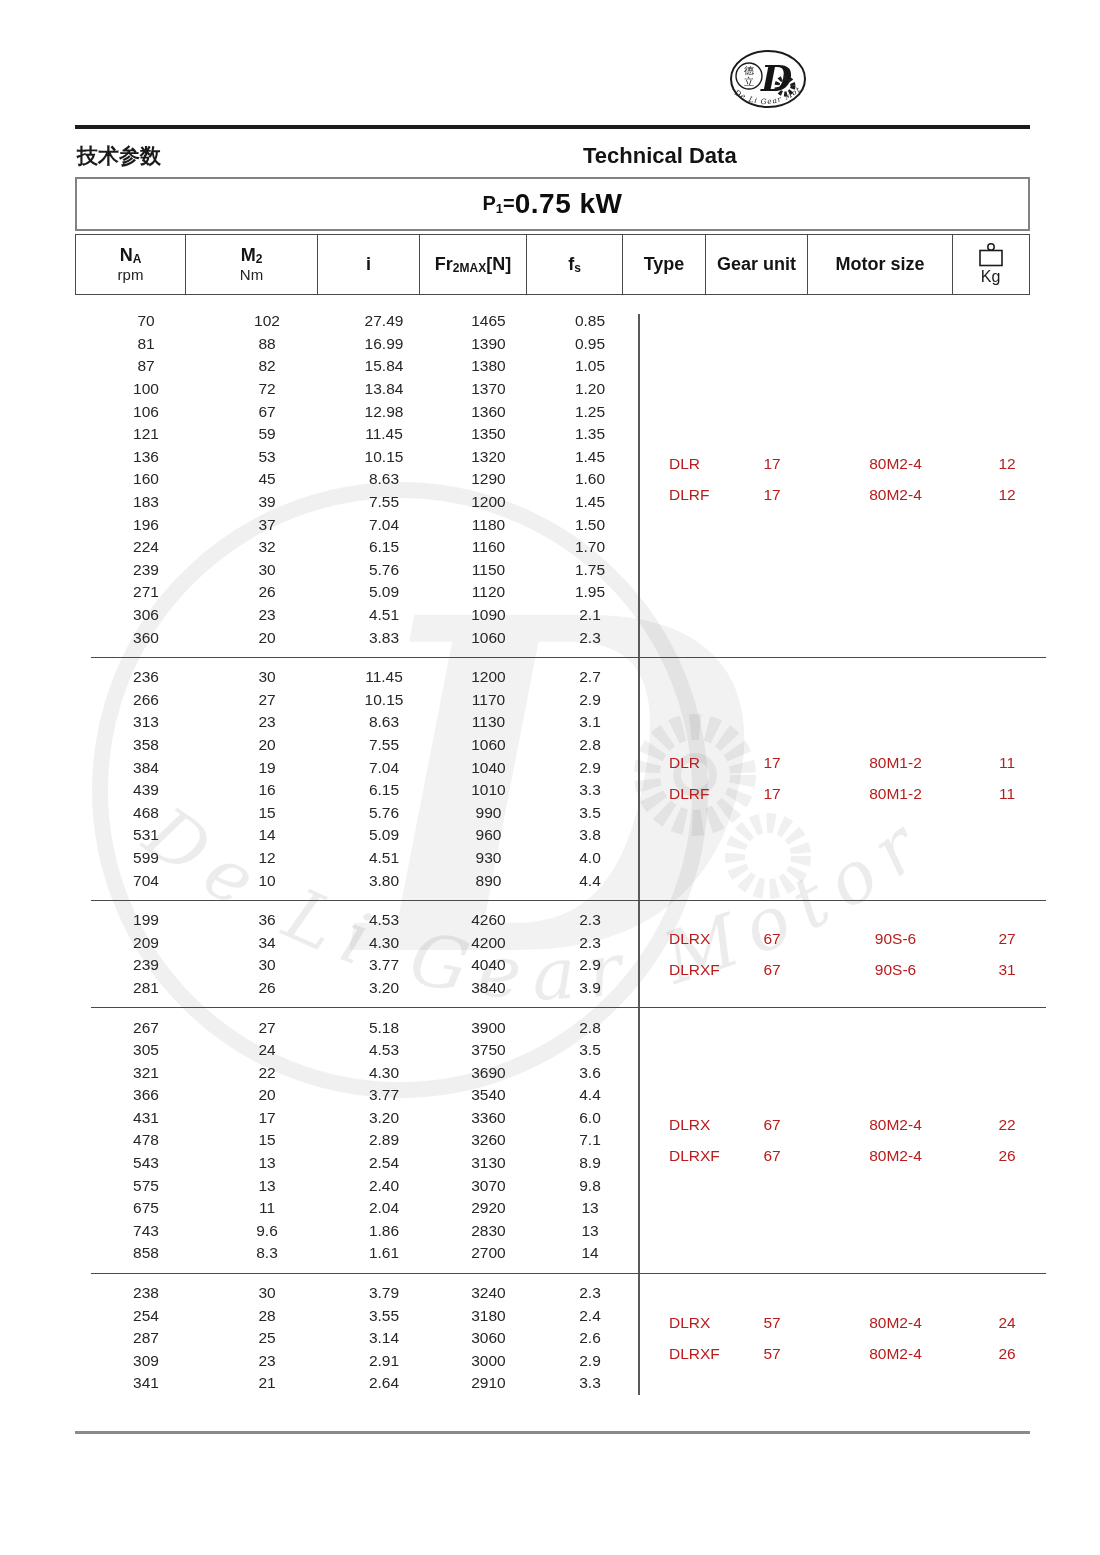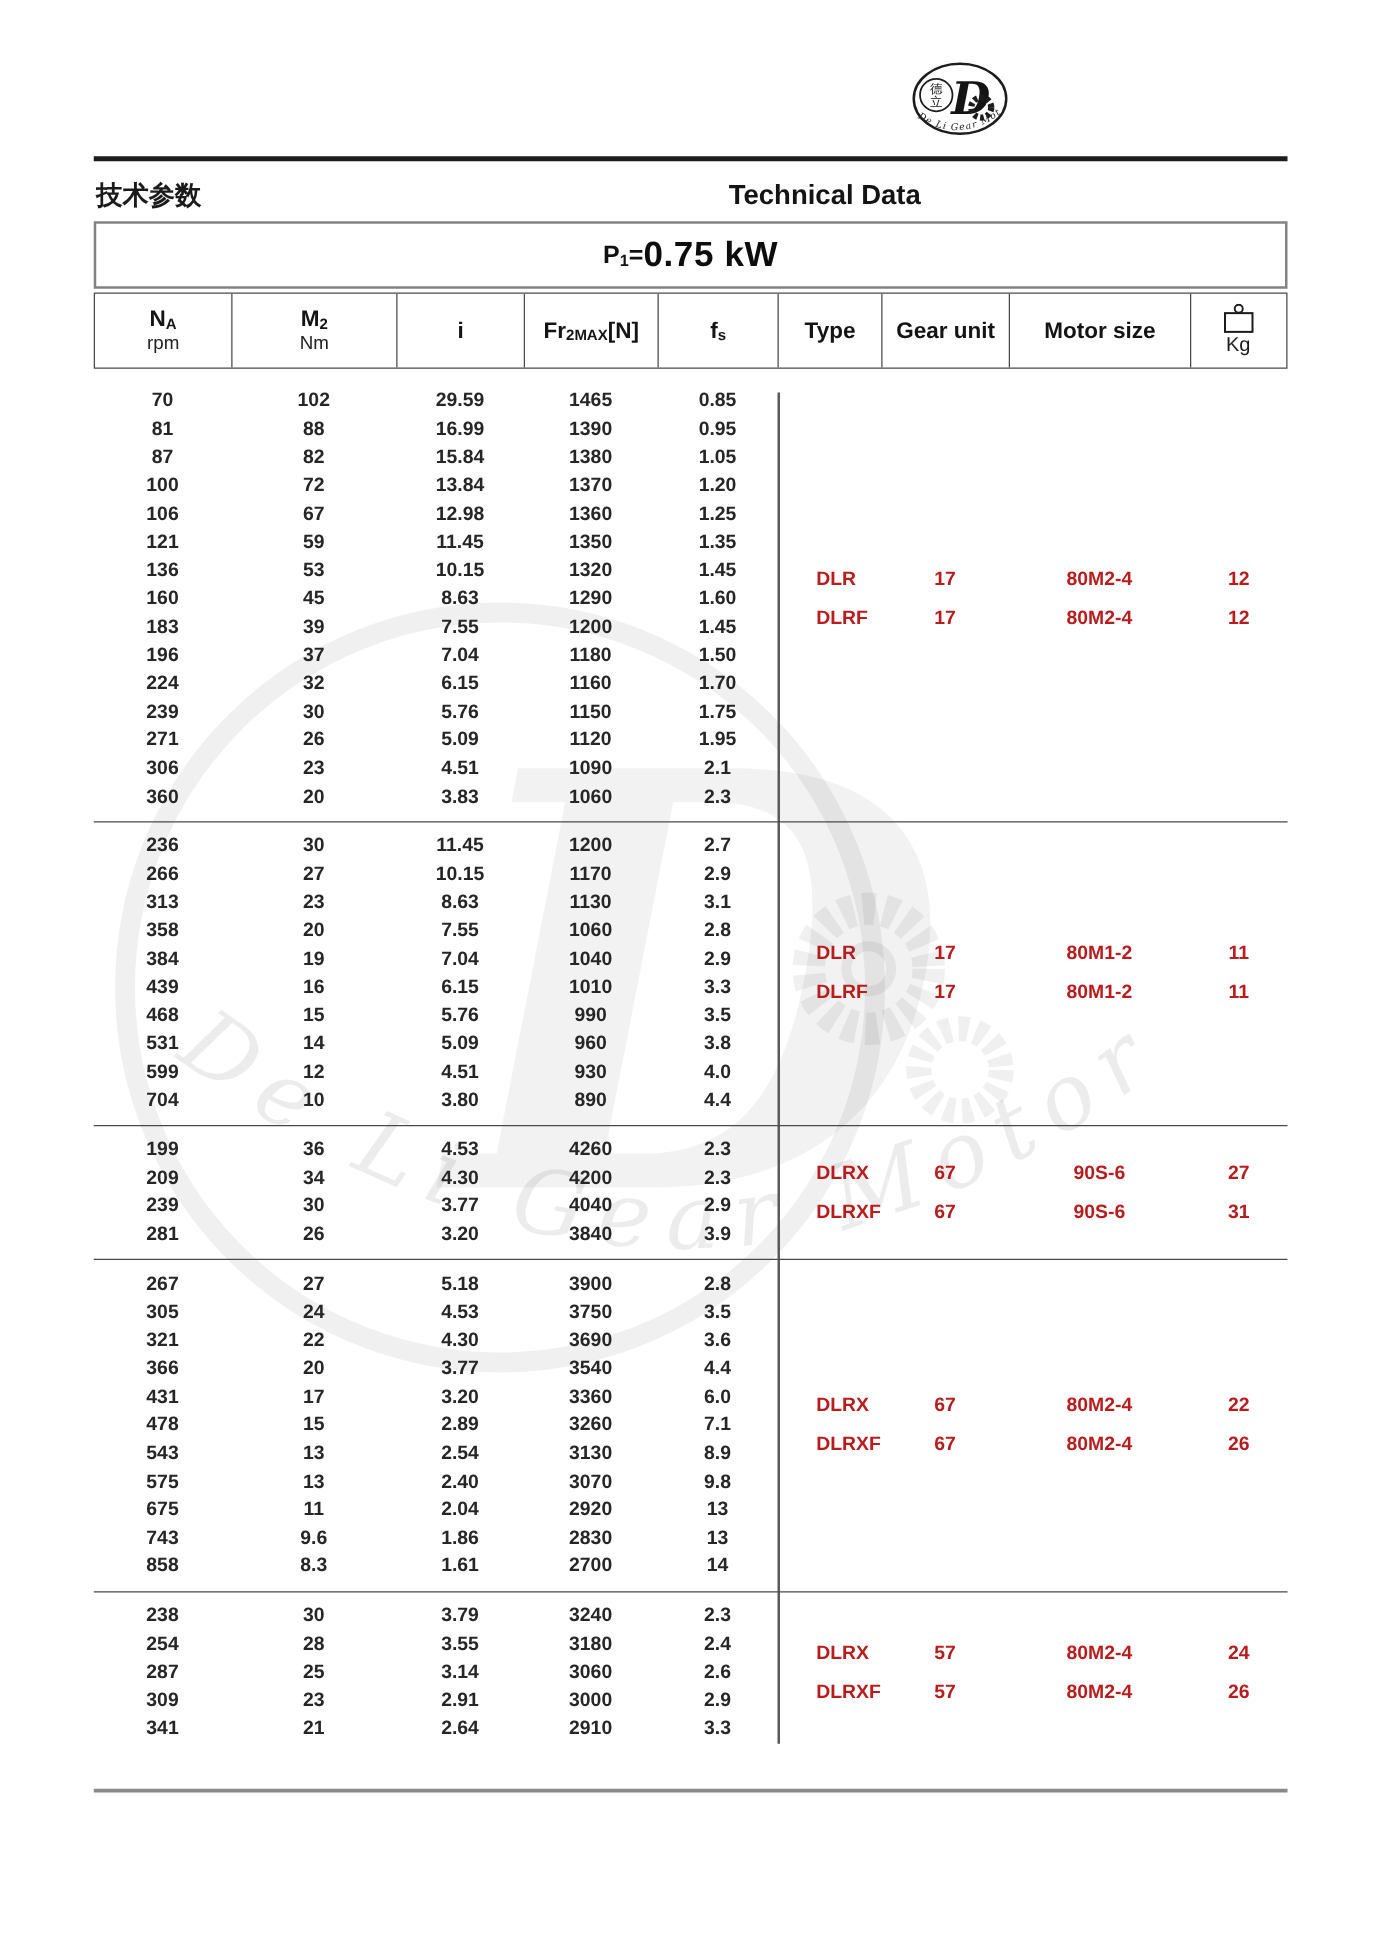--- a/index.html
+++ b/index.html
@@ -40,21 +40,21 @@
   }
   .th:last-child { border-right:none; }
   .th-main { font-weight:bold; font-size:18px; color:#141414; line-height:1.05; }
   .th-unit { font-size:15px; color:#222; line-height:1.05; }
   .sub { font-size:12px; font-weight:bold; vertical-align:-2px; letter-spacing:0; }
   .w0{width:110px}.w1{width:132px}.w2{width:102px}.w3{width:107px}.w4{width:96px}
   .w5{width:83px}.w6{width:102px}.w7{width:145px}.w8{width:75px}
   .kg-cell { gap:0; }
   .kg-label { font-size:16px; color:#1a1a1a; margin-top:-1px; }
   
-  .tbody { position:absolute; left:75px; top:302px; width:955px; z-index:2;font-weight:bold; }
+  .tbody { position:absolute; left:91px; top:302px; width:955px; z-index:2; }
   .vline { position:absolute; left:547px; top:12px; bottom:8px; width:1.5px; background:#5a5a5a; }
   .section { position:relative; padding:8px 0; border-bottom:1.5px solid #4a4a4a; }
   .section:last-child { border-bottom:none; }
   .row { display:flex; height:22.6px; align-items:center; }
   .cell { display:inline-block; text-align:center; font-size:15.5px; color:#262626; }
   .c0{width:110px}.c1{width:132px}.c2{width:102px}.c3{width:107px}.c4{width:96px}
   .variants {
     position:absolute; left:547px; top:0; width:408px; height:100%;
     display:flex; flex-direction:column; justify-content:center; gap:7px;
   }
@@ -150,21 +150,21 @@
     </div>
   </div>
 
   <div class="tbody">
     <div class="vline"></div>
   <div class="section">
         <div>
           <div class="row">
             <span class="cell c0">70</span>
             <span class="cell c1">102</span>
-            <span class="cell c2">29.59</span>
+            <span class="cell c2">27.49</span>
             <span class="cell c3">1465</span>
             <span class="cell c4">0.85</span>
           </div>
           <div class="row">
             <span class="cell c0">81</span>
             <span class="cell c1">88</span>
             <span class="cell c2">16.99</span>
             <span class="cell c3">1390</span>
             <span class="cell c4">0.95</span>
           </div>

